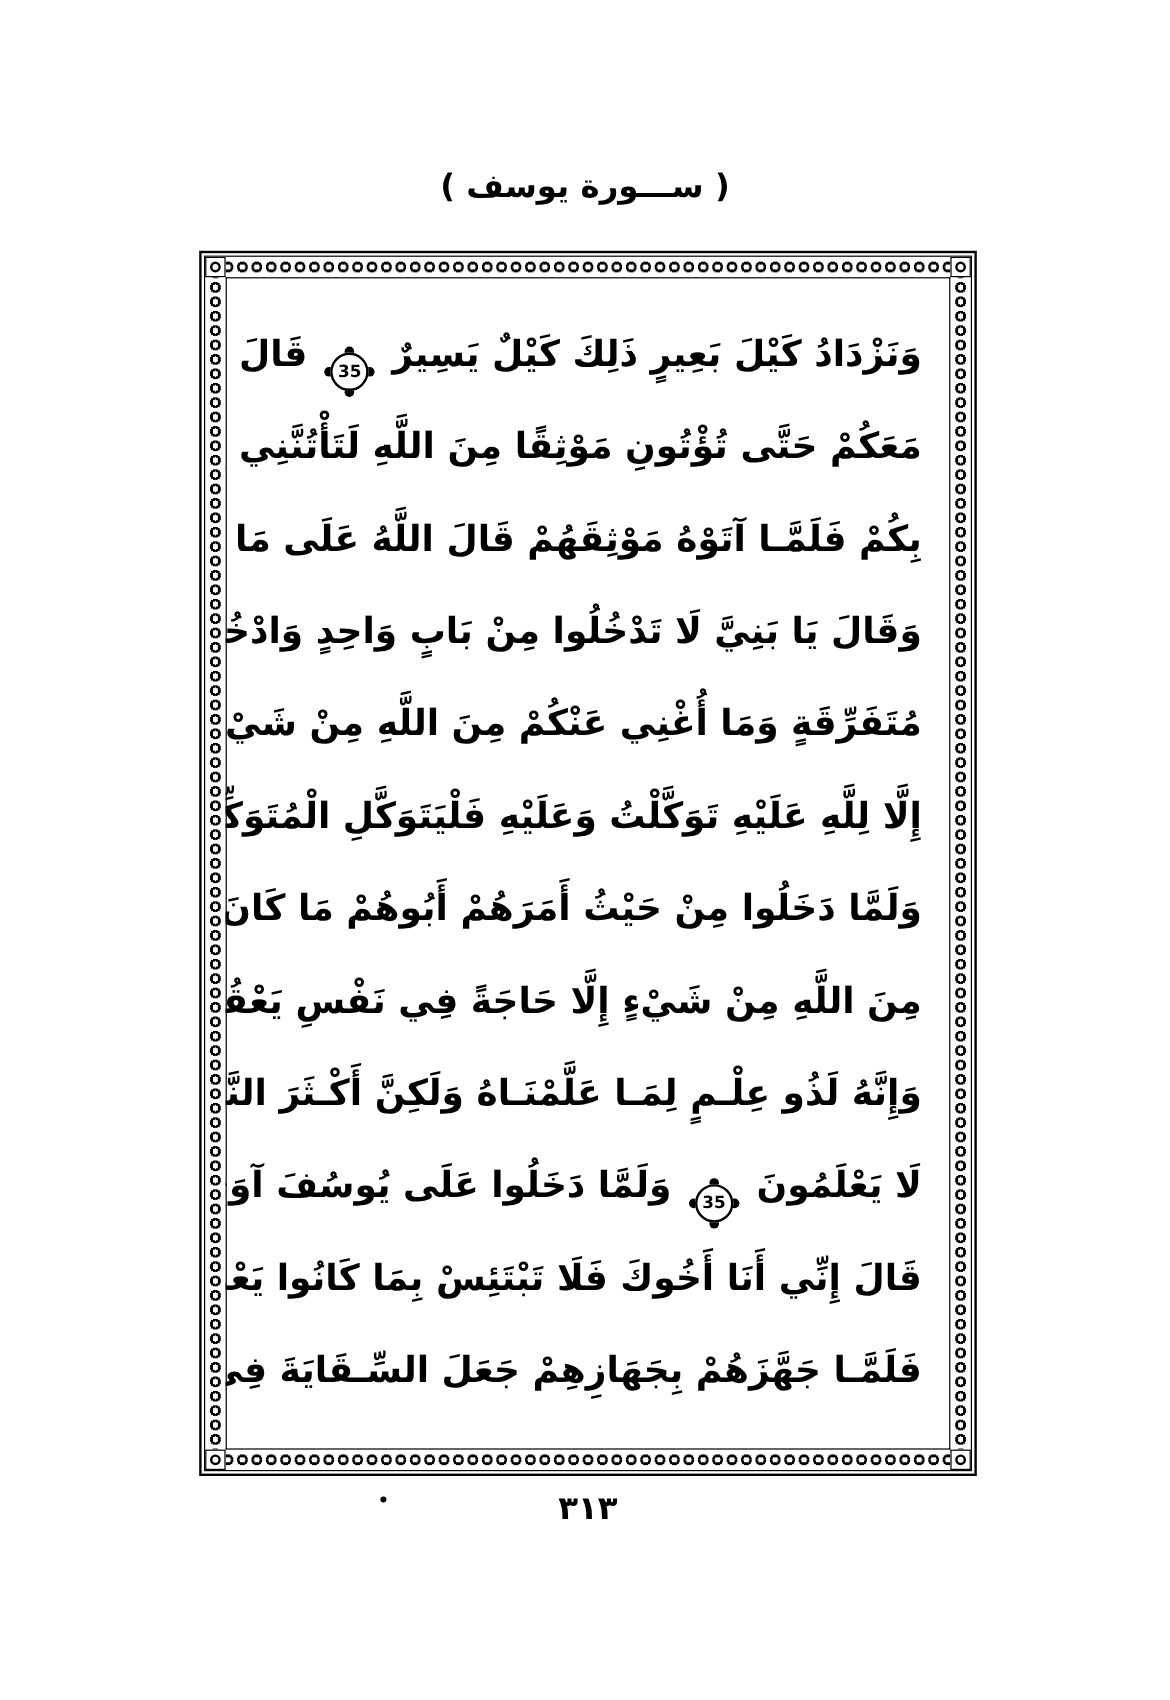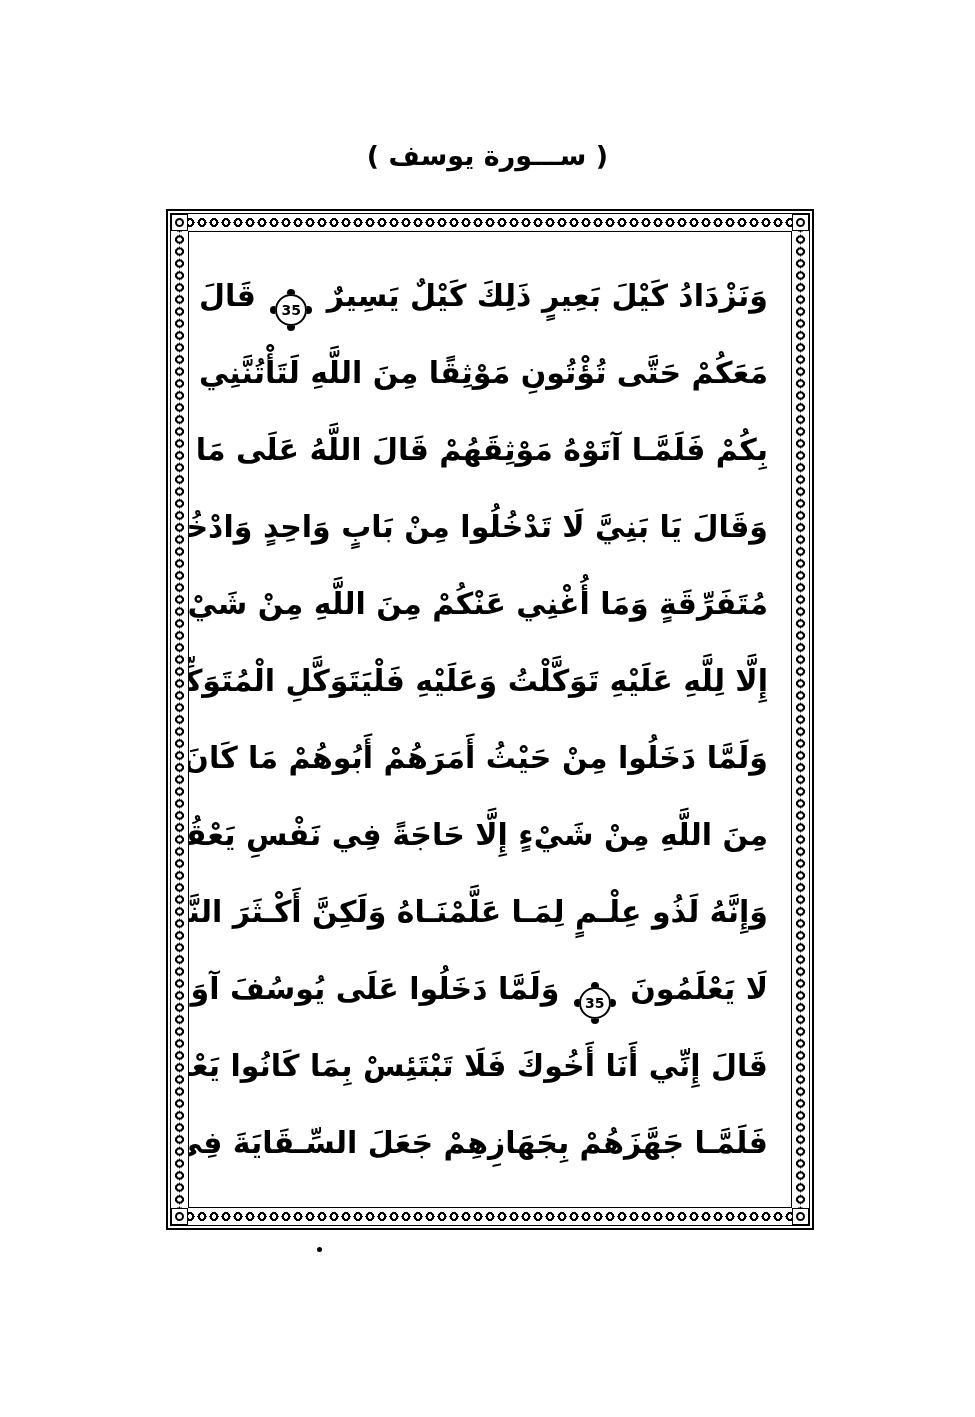--- a/index.html
+++ b/index.html
@@ -157,14 +157,15 @@
           <div class="qline"><span class="qtext">وَإِنَّهُ لَذُو عِلْـمٍ لِمَـا عَلَّمْنَـاهُ وَلَكِنَّ أَكْـثَرَ النَّـاسِ</span> </div>
           <div class="qline"><span class="qtext">لَا يَعْلَمُونَ</span> <span class="aya">35</span> <span class="qtext">وَلَمَّا دَخَلُوا عَلَى يُوسُفَ آوَى إِلَيْهِ أَخَاهُ</span> </div>
           <div class="qline"><span class="qtext">قَالَ إِنِّي أَنَا أَخُوكَ فَلَا تَبْتَئِسْ بِمَا كَانُوا يَعْمَلُونَ</span>  </div>
           <div class="qline"><span class="qtext">فَلَمَّـا جَهَّزَهُمْ بِجَهَازِهِمْ جَعَلَ السِّـقَايَةَ فِي رَحْلِ أَخِيهِ</span> </div>
         </div>
     </div>
   </div>
 
   <div class="stray-dot"></div>
 
+  <div class="page-number">٣١٣</div>
 
 </div>
 
 </body></html>

